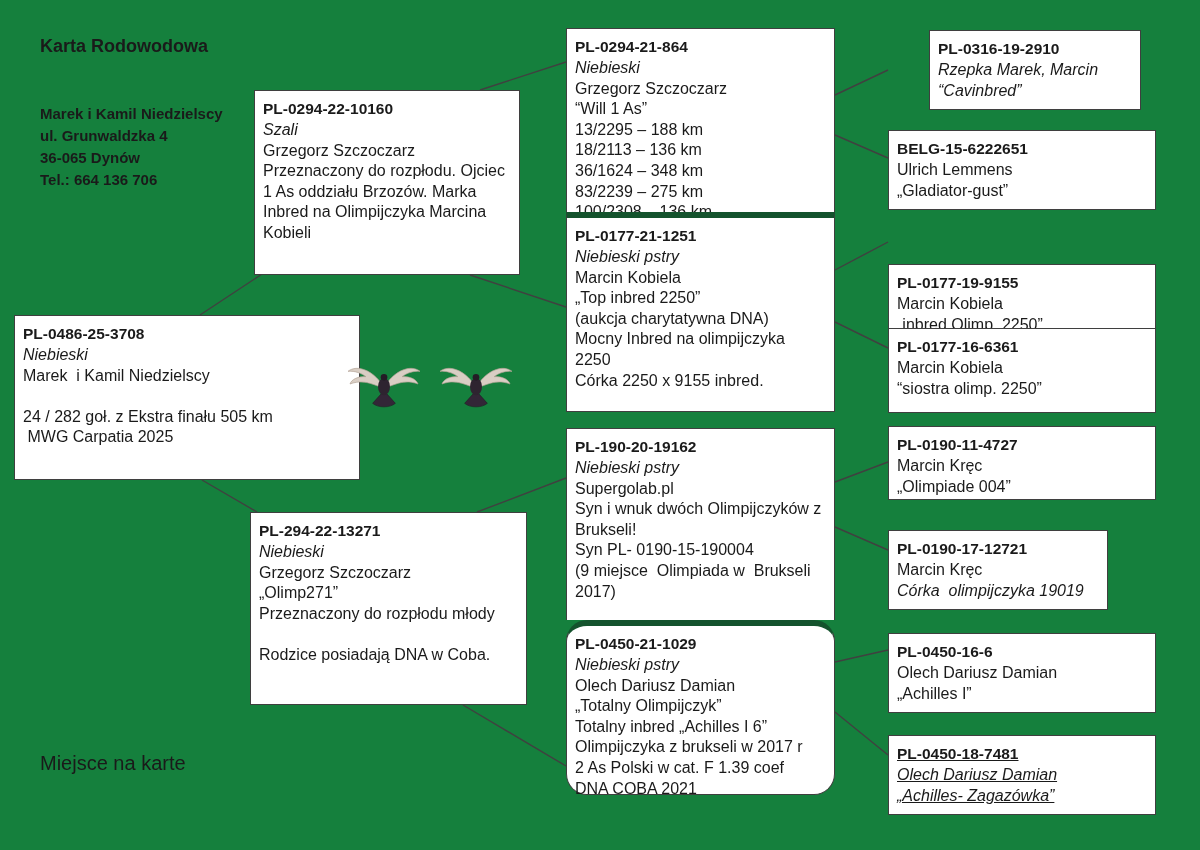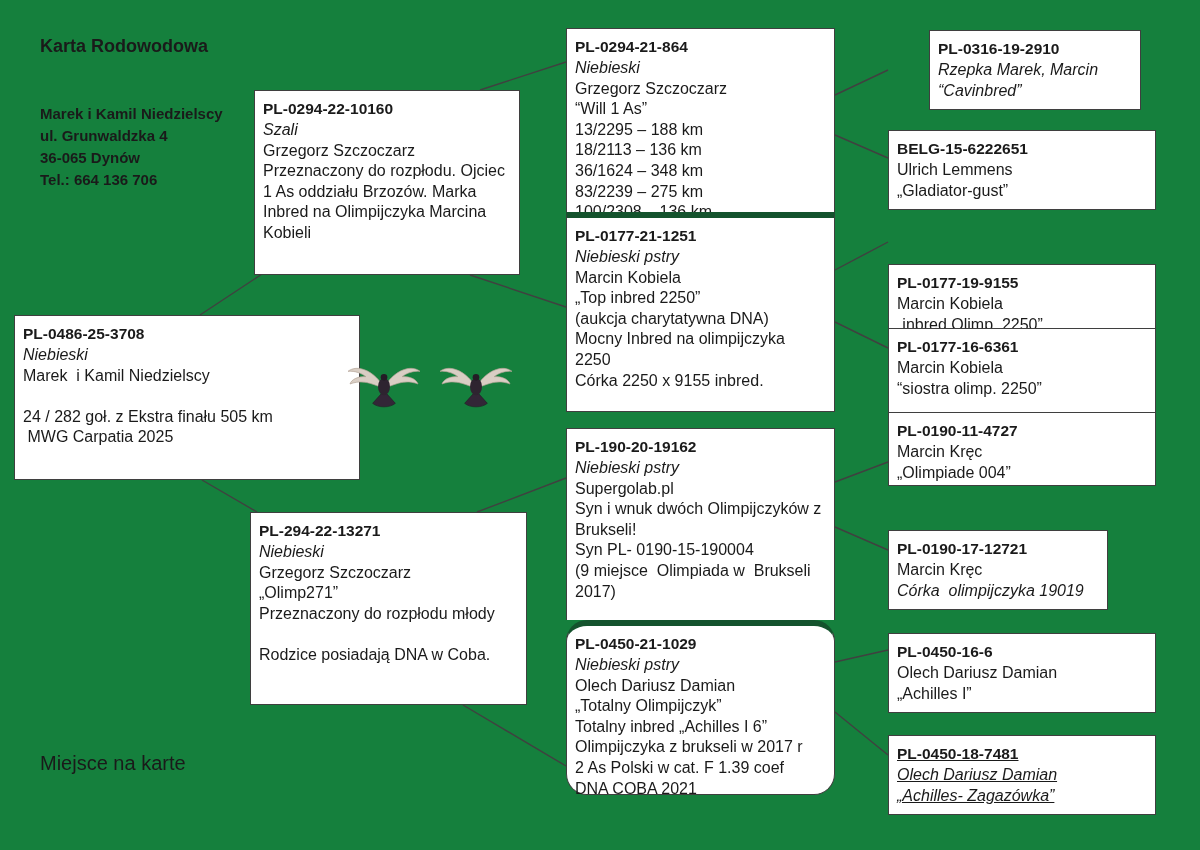--- a/index.html
+++ b/index.html
@@ -130,21 +130,21 @@
       <div class="pbox" style="left: 888px; top: 228px; width: 268px; height: 84px; margin-top: 36px;">
         <div class="ring">PL-0177-19-9155</div>
         <div class="line">Marcin Kobiela</div>
         <div class="line">„inbred Olimp. 2250”</div>
       </div>
       <div class="pbox" style="left: 888px; top: 328px; width: 268px; height: 85px;">
         <div class="ring">PL-0177-16-6361</div>
         <div class="line">Marcin Kobiela</div>
         <div class="line">“siostra olimp. 2250”</div>
       </div>
-      <div class="pbox" style="left: 888px; top: 412px; width: 268px; height: 74px;">
+      <div class="pbox" style="left: 888px; top: 426px; width: 268px; height: 74px;">
         <div class="ring">PL-0190-11-4727</div>
         <div class="line">Marcin Kręc</div>
         <div class="line">„Olimpiade 004”</div>
       </div>
       <div class="pbox" style="left: 888px; top: 530px; width: 220px; height: 80px;">
         <div class="ring">PL-0190-17-12721</div>
         <div class="line">Marcin Kręc</div>
         <div class="line italic">Córka  olimpijczyka 19019</div>
       </div>
       <div class="pbox" style="left: 888px; top: 633px; width: 268px; height: 80px;">

